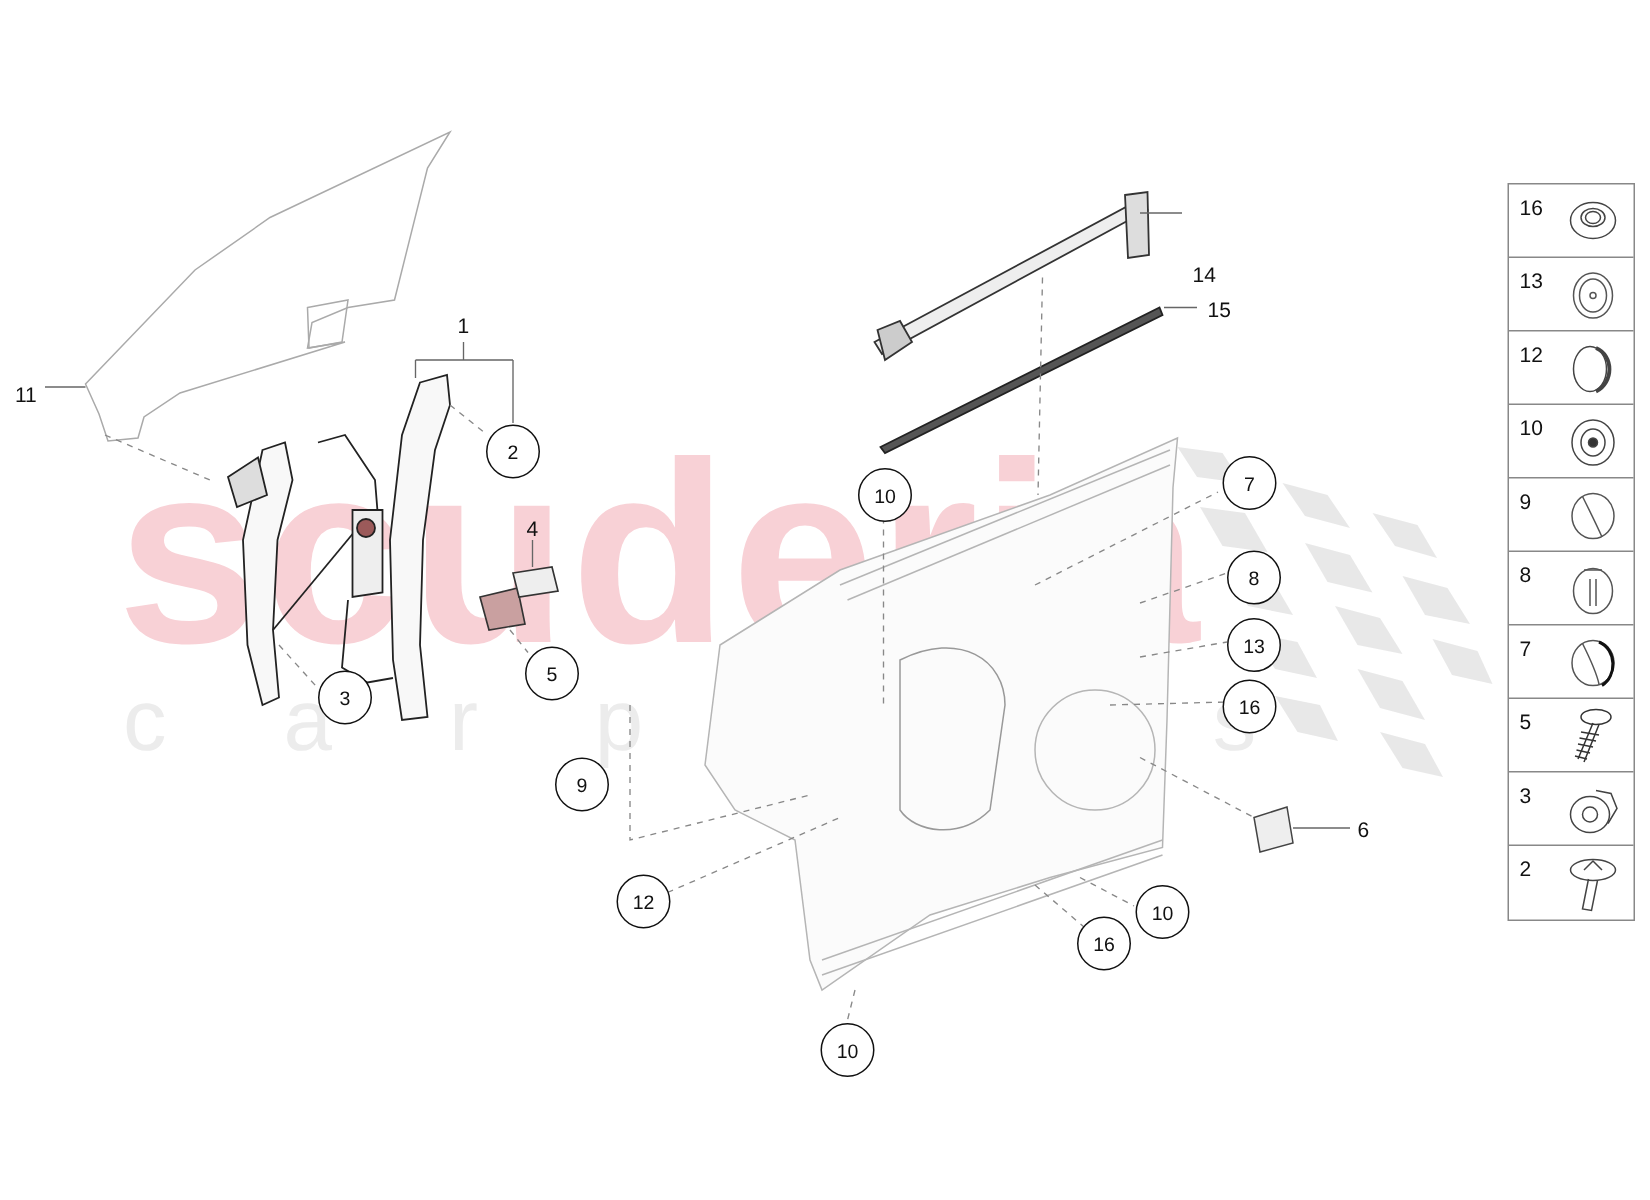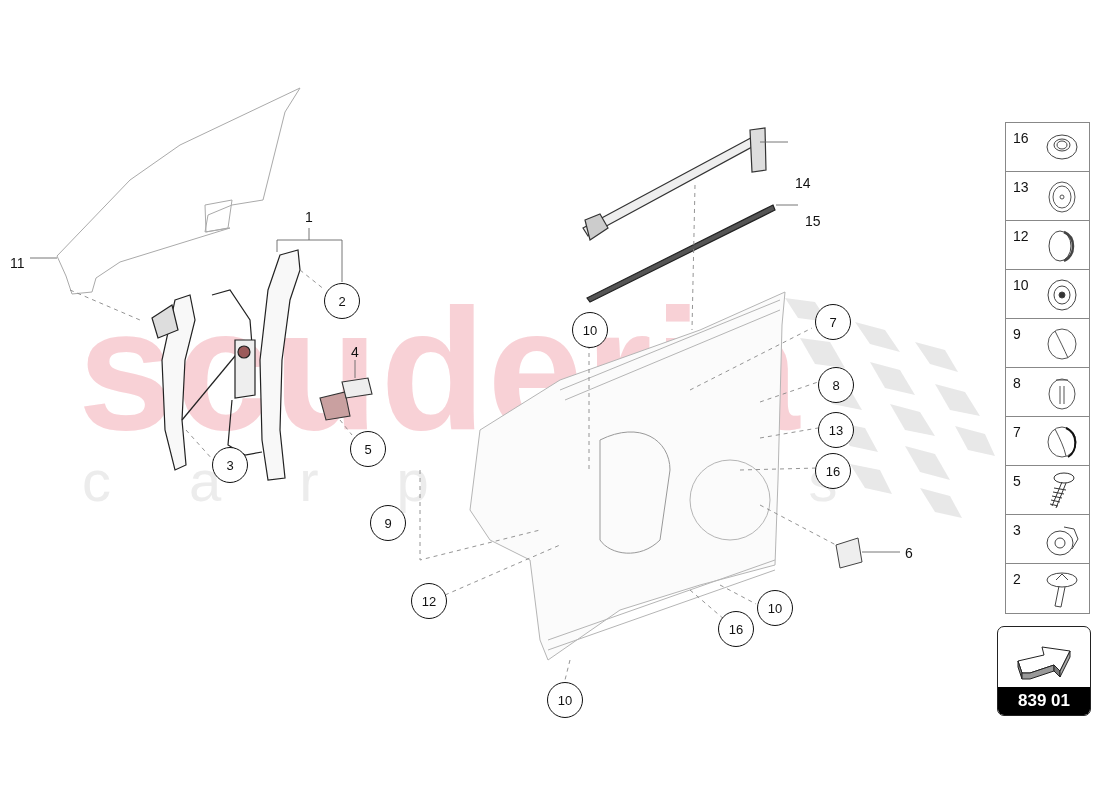--- a/index.html
+++ b/index.html
@@ -122,21 +122,21 @@
         <path d="M690,590 L725,620"></path>
         <path d="M570,660 L565,680"></path>
       </g>
     </g>
   </svg>
 
   <div class="label" style="left:10px;top:256px;">11</div>
   <div class="label" style="left:305px;top:210px;">1</div>
   <div class="label" style="left:351px;top:345px;">4</div>
   <div class="label" style="left:795px;top:152px;margin-top:24px;">14</div>
-  <div class="label" style="left:805px;top:199px;margin-top:15px;">15</div>
+  <div class="label" style="left:805px;top:199px;">15</div>
   <div class="label" style="left:905px;top:546px;">6</div>
 
   <div class="callout" style="left:324px;top:283px;">2</div>
   <div class="callout" style="left:212px;top:447px;">3</div>
   <div class="callout" style="left:350px;top:431px;">5</div>
   <div class="callout" style="left:572px;top:312px;">10</div>
   <div class="callout" style="left:815px;top:304px;">7</div>
   <div class="callout" style="left:818px;top:367px;">8</div>
   <div class="callout" style="left:818px;top:412px;">13</div>
   <div class="callout" style="left:815px;top:453px;">16</div>
@@ -240,24 +240,14 @@
       <svg class="legend-icon" viewBox="0 0 46 42">
           <g fill="none" stroke="#444">
             <ellipse cx="24" cy="12" rx="15" ry="7"></ellipse>
             <path d="M18,12 L24,6 L30,12"></path>
             <path d="M21,18 L17,38 L23,39 L27,19"></path>
           </g>
         </svg>
     </div>
   </div>
 
-  <div class="nav-box">
-    <svg style="position:absolute;left:10px;top:6px;" width="72" height="50" viewBox="0 0 72 50">
-      <polygon points="10,28 36,22 34,14 62,18 52,38 46,32 22,40 14,40" fill="#fff" stroke="#222"></polygon>
-      <polygon points="10,28 14,40 14,46 10,34" fill="#888" stroke="#222"></polygon>
-      <polygon points="14,40 22,40 46,32 46,38 22,46 14,46" fill="#999" stroke="#222"></polygon>
-      <polygon points="46,32 52,38 52,44 46,38" fill="#777" stroke="#222"></polygon>
-      <polygon points="52,38 62,18 62,24 52,44" fill="#aaa" stroke="#222"></polygon>
-    </svg>
-    <div class="nav-code">839 01</div>
-  </div>
 
 </div>
 
 </body></html>

